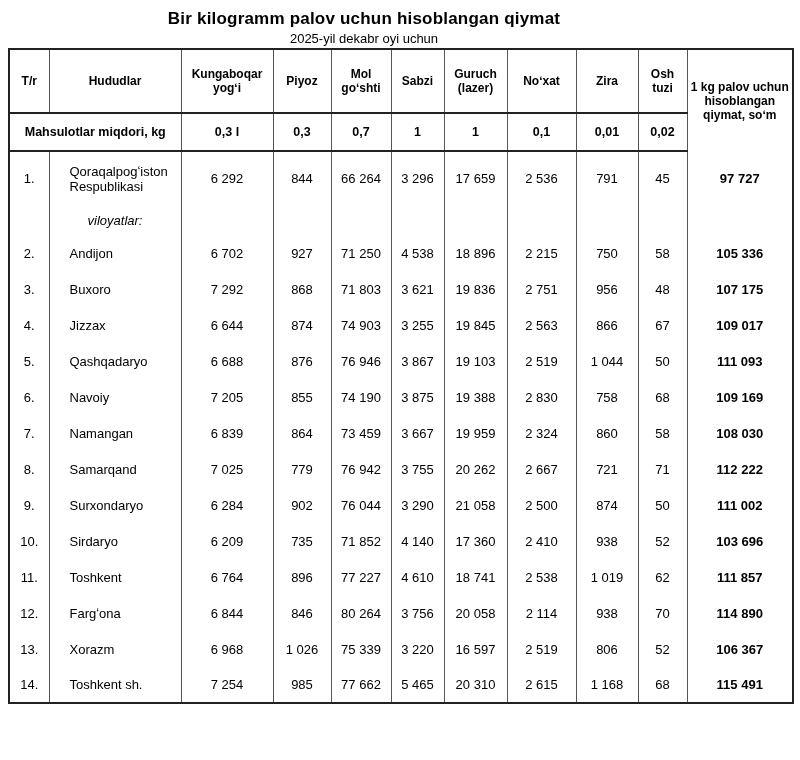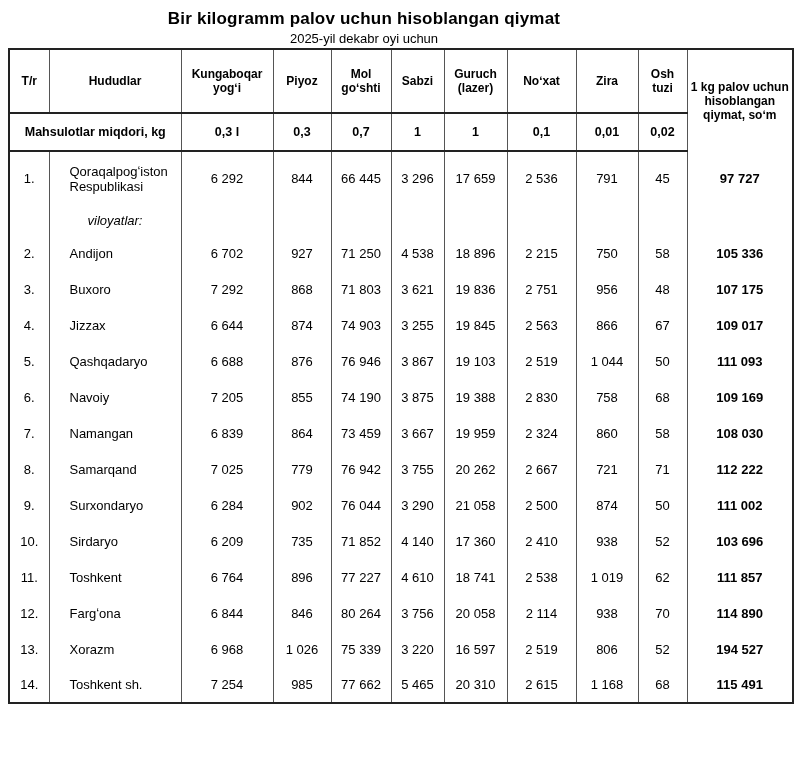--- a/index.html
+++ b/index.html
@@ -130,21 +130,21 @@
         <td>0,01</td>
         <td>0,02</td>
       </tr>
     </thead>
     <tbody>
         <tr class="row-first">
     <td>1.</td>
     <td class="region">Qoraqalpogʻiston Respublikasi</td>
     <td>6 292</td>
     <td>844</td>
-    <td>66 445</td>
+    <td>66 264</td>
     <td>3 296</td>
     <td>17 659</td>
     <td>2 536</td>
     <td>791</td>
     <td>45</td>
     <td class="total">97 727</td>
   </tr>
         <tr class="row-group">
     <td></td>
     <td class="group-label">viloyatlar:</td>
@@ -305,21 +305,21 @@
     <td>13.</td>
     <td class="region">Xorazm</td>
     <td>6 968</td>
     <td>1 026</td>
     <td>75 339</td>
     <td>3 220</td>
     <td>16 597</td>
     <td>2 519</td>
     <td>806</td>
     <td>52</td>
-    <td class="total">194 527</td>
+    <td class="total">106 367</td>
   </tr>
         <tr>
     <td>14.</td>
     <td class="region">Toshkent sh.</td>
     <td>7 254</td>
     <td>985</td>
     <td>77 662</td>
     <td>5 465</td>
     <td>20 310</td>
     <td>2 615</td>

